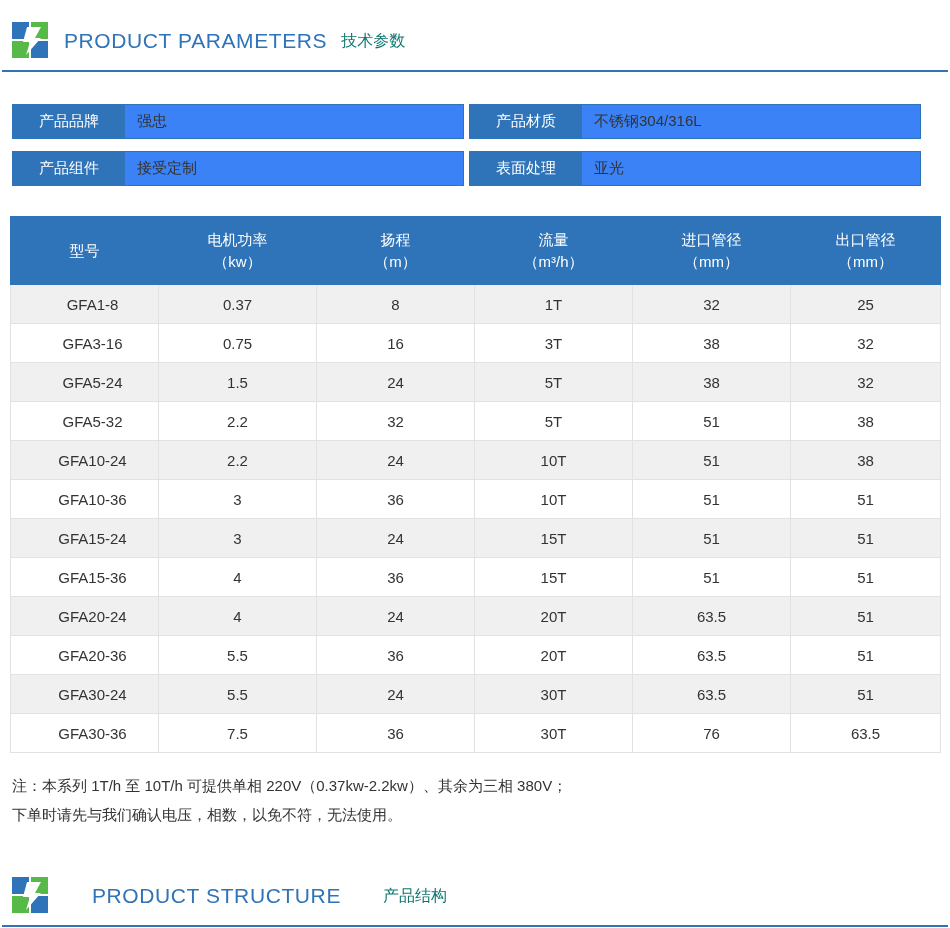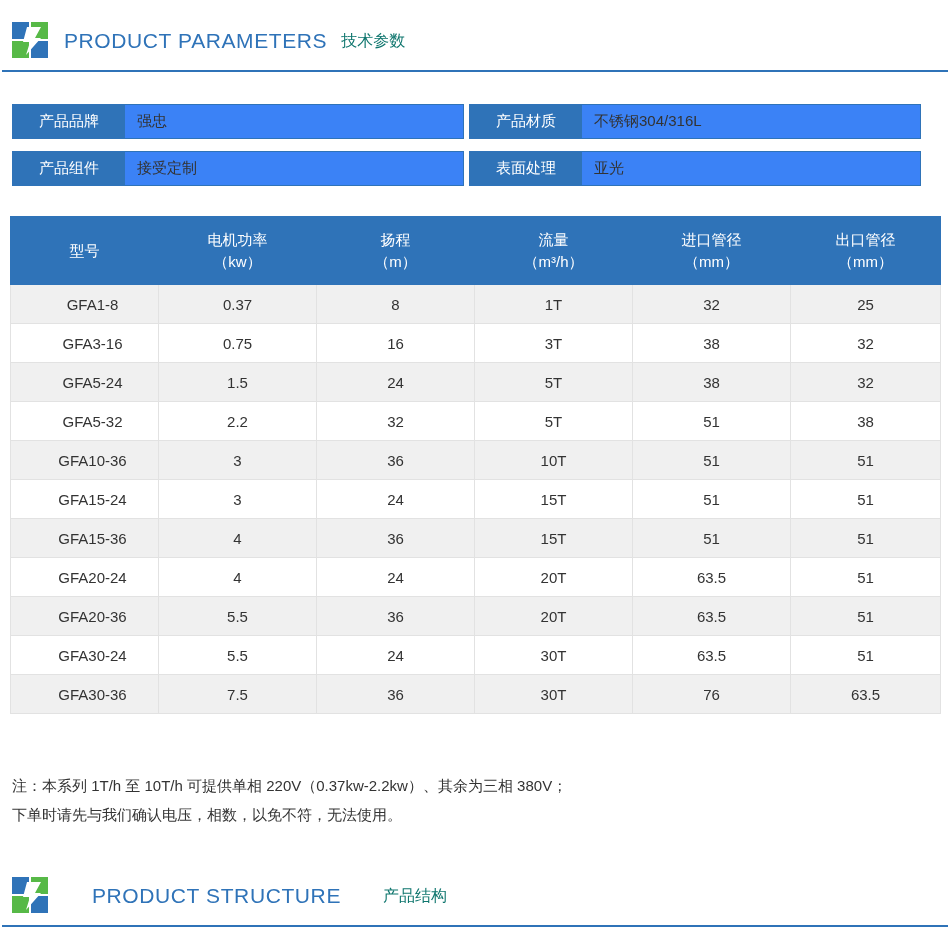--- a/index.html
+++ b/index.html
@@ -243,20 +243,28 @@
       </tr>
       <tr>
         <td class="first-col">GFA5-32</td>
         <td>2.2</td>
         <td>32</td>
         <td>5T</td>
         <td>51</td>
         <td>38</td>
       </tr>
       <tr>
+        <td class="first-col">GFA10-24</td>
+        <td>2.2</td>
+        <td>24</td>
+        <td>10T</td>
+        <td>51</td>
+        <td>38</td>
+      </tr>
+      <tr>
         <td class="first-col">GFA10-36</td>
         <td>3</td>
         <td>36</td>
         <td>10T</td>
         <td>51</td>
         <td>51</td>
       </tr>
       <tr>
         <td class="first-col">GFA15-24</td>
         <td>3</td>

